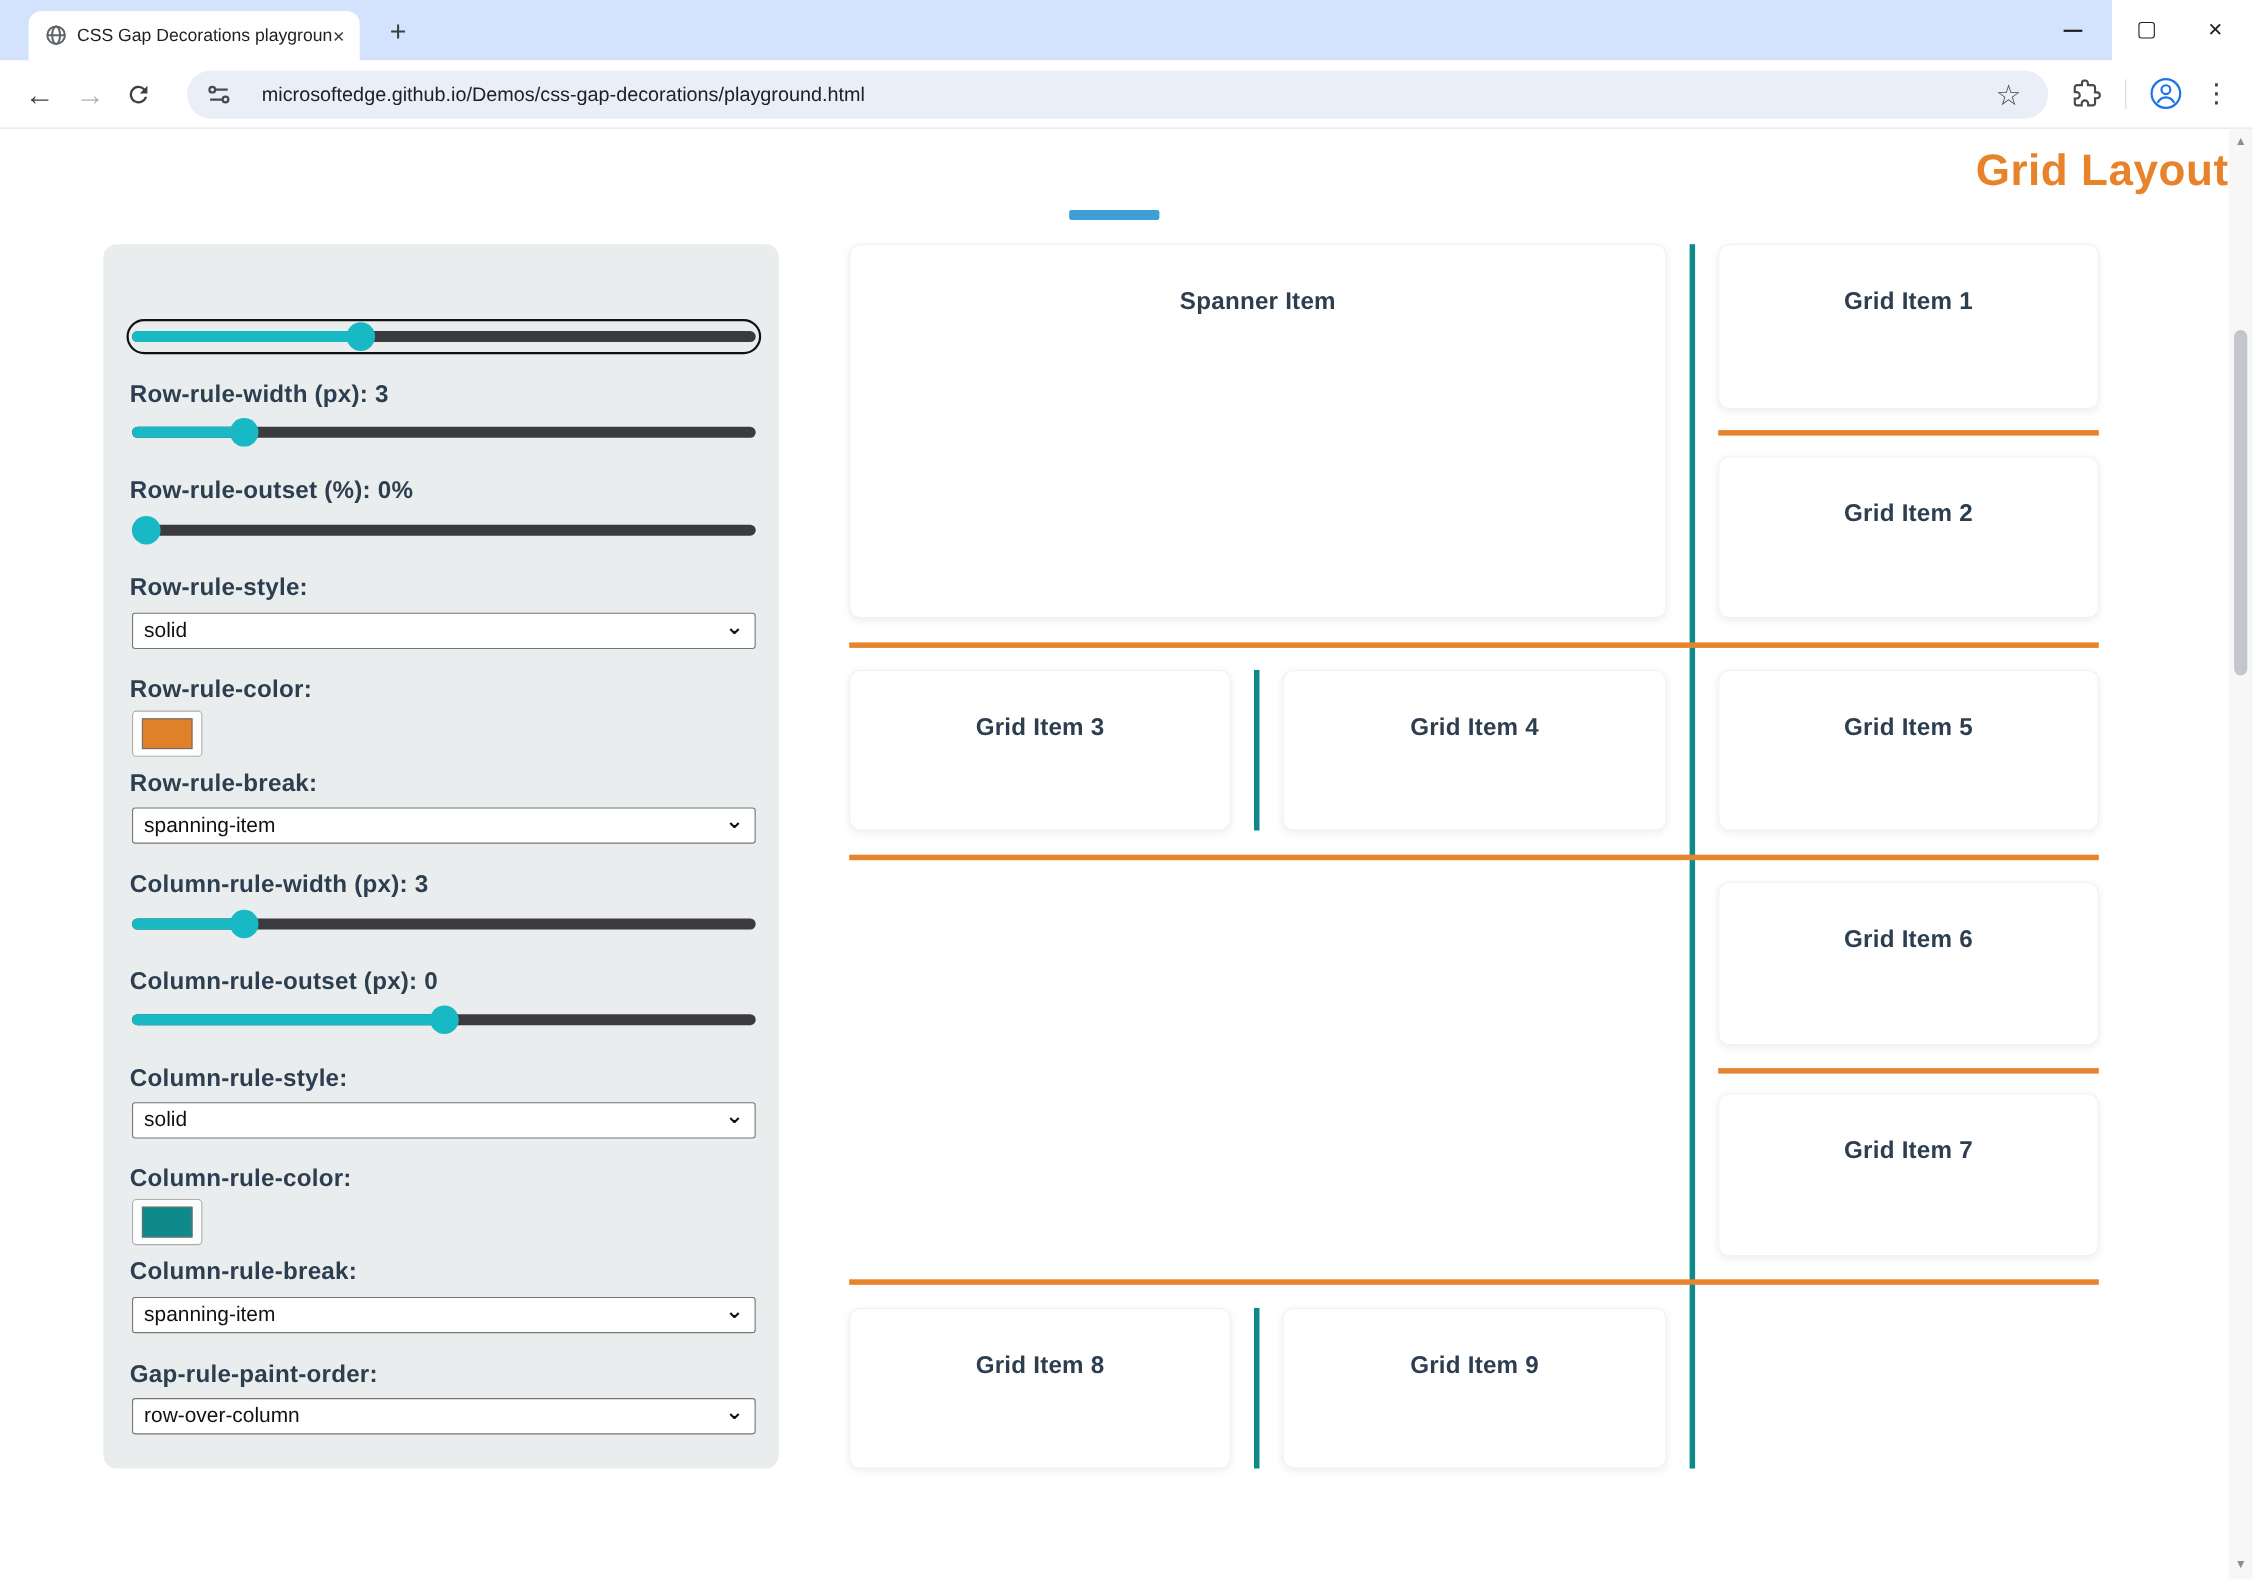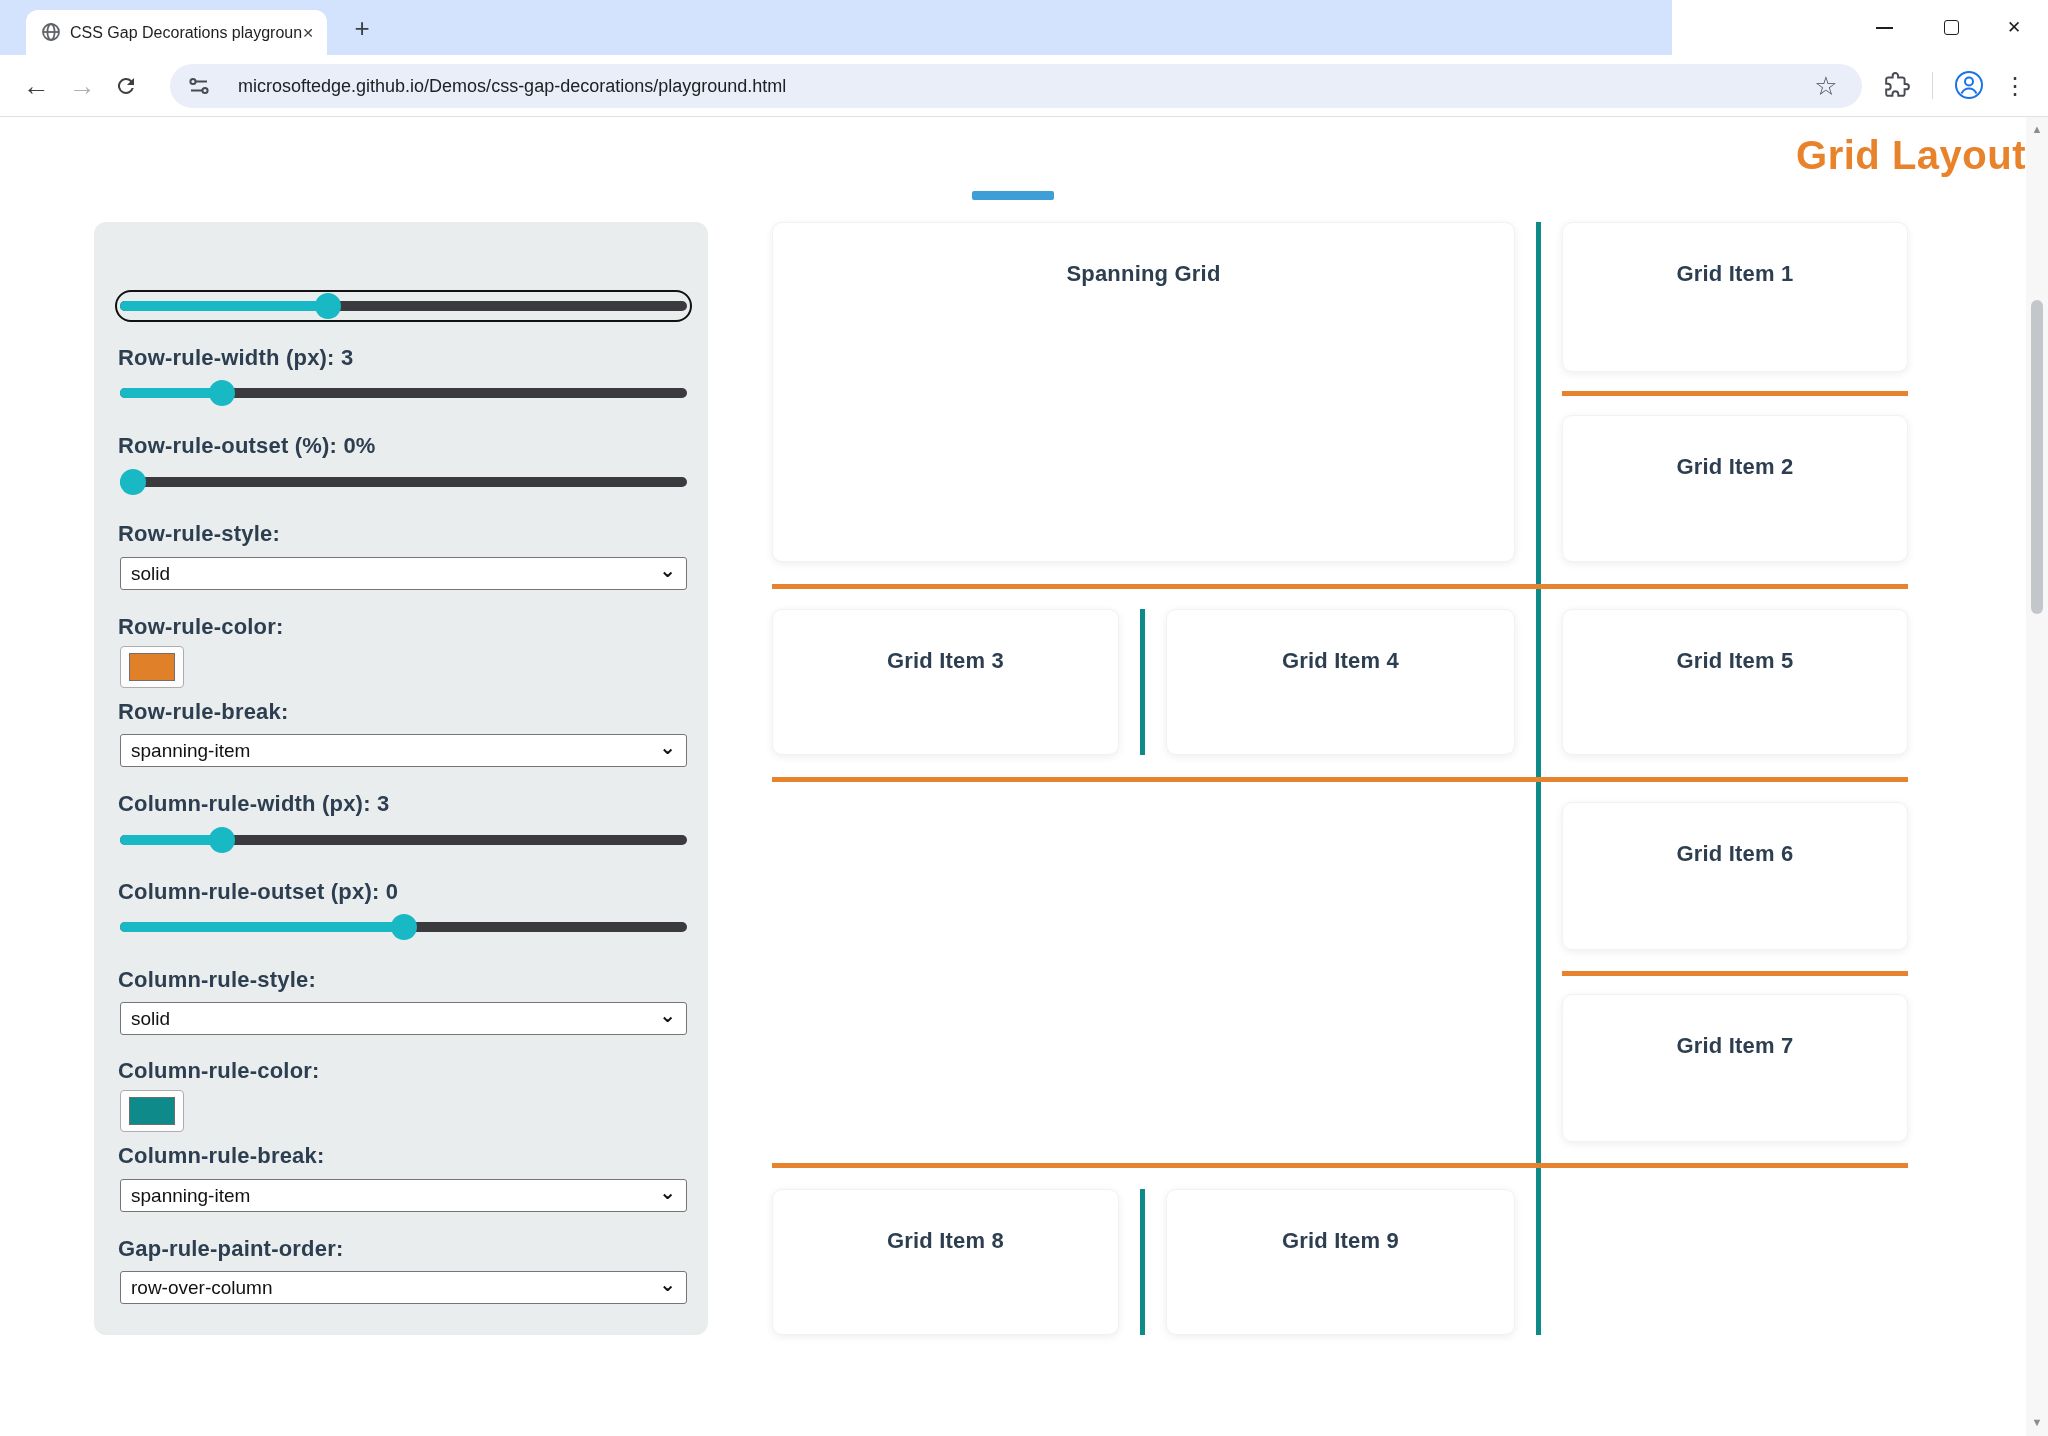--- a/index.html
+++ b/index.html
@@ -4,21 +4,21 @@
 <style>
   * { margin:0; padding:0; box-sizing:border-box; }
   html,body { background:#fff; }
   #app {
     position:relative; width:2048px; height:1436px; overflow:hidden;
     font-family:"Liberation Sans","DejaVu Sans",sans-serif; background:#fff;
   }
   .abs { position:absolute; }
 
   
-  .tabstrip { left:0; top:0; width:1672px; height:55px; background:#D3E3FD; }
+  .tabstrip { left:0; top:0; width:1920px; height:55px; background:#D3E3FD; }
   .tab { left:26px; top:10px; width:301px; height:45px; background:#fff; border-radius:12px 12px 0 0; }
   .tab-favicon { left:15px; top:12px; width:20px; height:20px; }
   .tab-title { left:44px; top:0; width:238px; height:45px; line-height:45px; font-size:16px; color:#1F1F1F; white-space:nowrap; overflow:hidden; }
   .tab-close { right:9px; top:13px; width:20px; height:20px; line-height:20px; text-align:center; font-size:14px; color:#3C4043; border-radius:50%; cursor:pointer; }
   .newtab { left:348px; top:15px; width:28px; height:28px; line-height:26px; text-align:center; font-size:26px; color:#3C4043; border-radius:50%; }
   .win-min { left:1876px; top:27px; width:17px; height:2px; background:#1F1F1F; }
   .win-max { left:1944px; top:20px; width:15px; height:15px; border:1.6px solid #1F1F1F; border-radius:3px; }
   .win-close { left:2002px; top:16px; width:24px; height:24px; line-height:24px; text-align:center; font-size:17px; color:#1F1F1F; }
 
   .toolbar { left:0; top:55px; width:2048px; height:62px; background:#fff; border-bottom:1px solid #DEE1E6; }
@@ -215,21 +215,21 @@
     <span class="selv">spanning-item</span>
     <span class="chev">⌄</span>
   </div>
 
   <div class="abs lbl l11">Gap-rule-paint-order:</div>
   <div class="abs select sel11">
     <span class="selv">row-over-column</span>
     <span class="chev">⌄</span>
   </div>
 
-  <div class="abs card k0">Spanning Grid</div>
+  <div class="abs card k0">Spanner Item</div>
   <div class="abs card k1">Grid Item 1</div>
   <div class="abs card k2">Grid Item 2</div>
   <div class="abs card k3">Grid Item 3</div>
   <div class="abs card k4">Grid Item 4</div>
   <div class="abs card k5">Grid Item 5</div>
   <div class="abs card k7">Grid Item 6</div>
   <div class="abs card k8">Grid Item 7</div>
   <div class="abs card k9">Grid Item 8</div>
   <div class="abs card k10">Grid Item 9</div>
 

